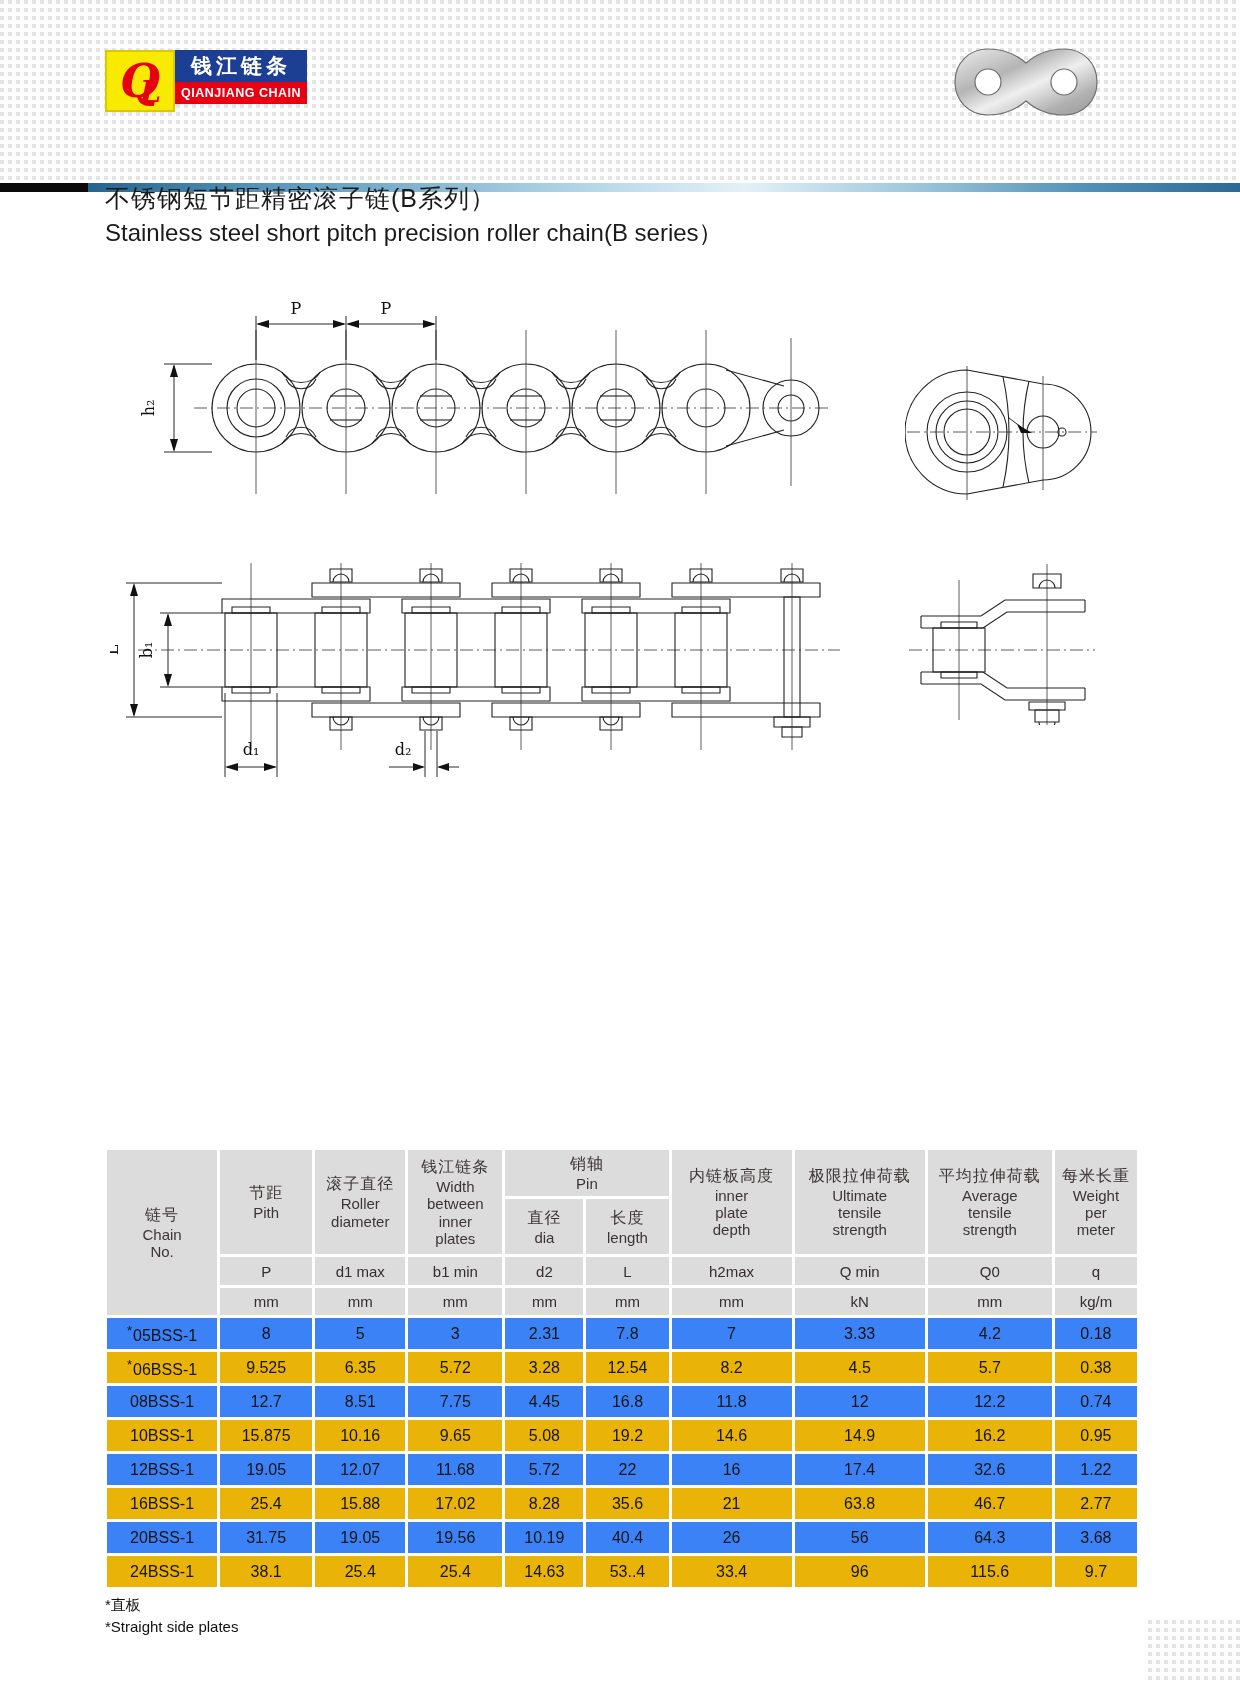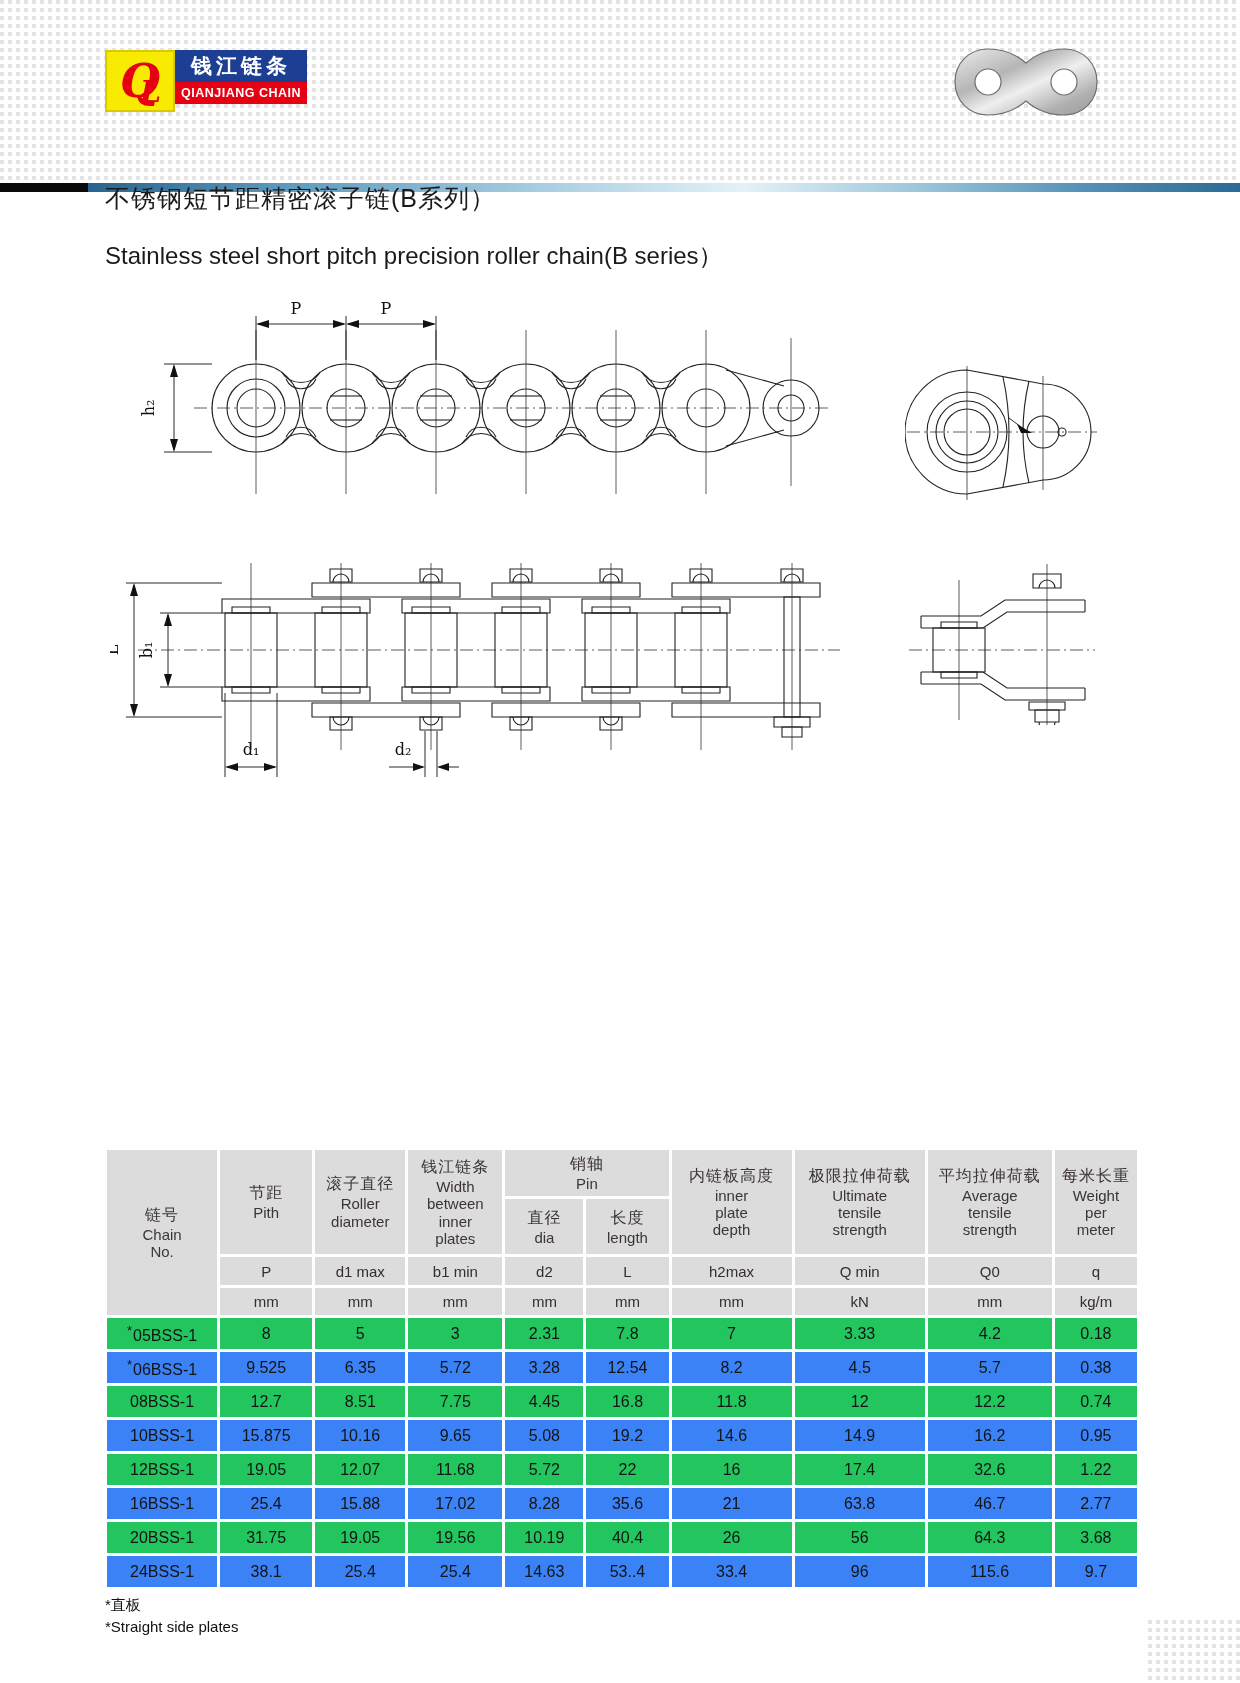--- a/index.html
+++ b/index.html
@@ -34,21 +34,21 @@
   .logo-cn{height:37px;background:#1c3f94;color:#fff;display:flex;align-items:center;justify-content:center;
            font-size:21px;font-weight:bold;letter-spacing:4px;}
   .logo-en{height:25px;background:#e60012;color:#fff;display:flex;align-items:center;justify-content:center;
            font-size:12.5px;font-weight:bold;letter-spacing:0.5px;}
 
   .plate-img{position:absolute;left:950px;top:46px;}
 
   
   .title-block{position:absolute;left:105px;top:182px;}
   .title-cn{font-size:25px;letter-spacing:1px;line-height:1.3;}
-  .title-en{font-size:24px;margin-top:25px;line-height:1.3;}
+  .title-en{font-size:24px;margin-top:2px;line-height:1.3;}
 
   
   .fig{position:absolute;}
   .fig *{vector-effect:non-scaling-stroke;}
   .fig .s{stroke:#222;stroke-width:1.1;fill:none;}
   .fig .thin{stroke:#333;stroke-width:0.8;fill:none;}
   .fig .cl{stroke:#333;stroke-width:0.8;fill:none;stroke-dasharray:13 4 2 4;}
   .fig .dim{stroke:#111;stroke-width:0.9;fill:none;}
   .fig .ah{fill:#111;stroke:none;}
   .fig text{font-family:"DejaVu Serif", serif;font-size:16px;fill:#111;}
@@ -58,22 +58,22 @@
               table-layout:fixed;}
   .spec-table th,.spec-table td{padding:0;text-align:center;vertical-align:middle;font-weight:normal;}
   .spec-table thead th{background:#dcdcdc;color:#3d3535;}
   .cellv{display:flex;flex-direction:column;align-items:center;justify-content:space-evenly;height:100%;padding:4px 0;box-sizing:border-box;}
   .hd-cn{font-size:16px;letter-spacing:1px;}
   .hd-en{font-size:15px;line-height:1.15;white-space:pre-line;}
   tr.h1{height:45px;} tr.h2{height:55px;} tr.hsym{height:28px;} tr.hunit{height:27px;}
   tr.hsym td,tr.hunit td{background:#dcdcdc;color:#352e2e;font-size:15px;}
   tbody tr{height:31px;}
   tbody td{font-size:16px;color:#141414;}
-  tr.row-odd td{background:#22c55e;}
-  tr.row-even td{background:#3b82f6;margin-top:33px;}
+  tr.row-odd td{background:#3b82f6;}
+  tr.row-even td{background:#eab308;margin-top:33px;}
   .star{font-size:13px;vertical-align:super;margin-right:1px;}
 
   
   .footnotes{position:absolute;left:105px;top:1594px;font-size:15px;line-height:1.45;color:#111;}
   .footnotes div{white-space:pre;}
 </style>
 </head>
 <body>
 
 <div class="page">

